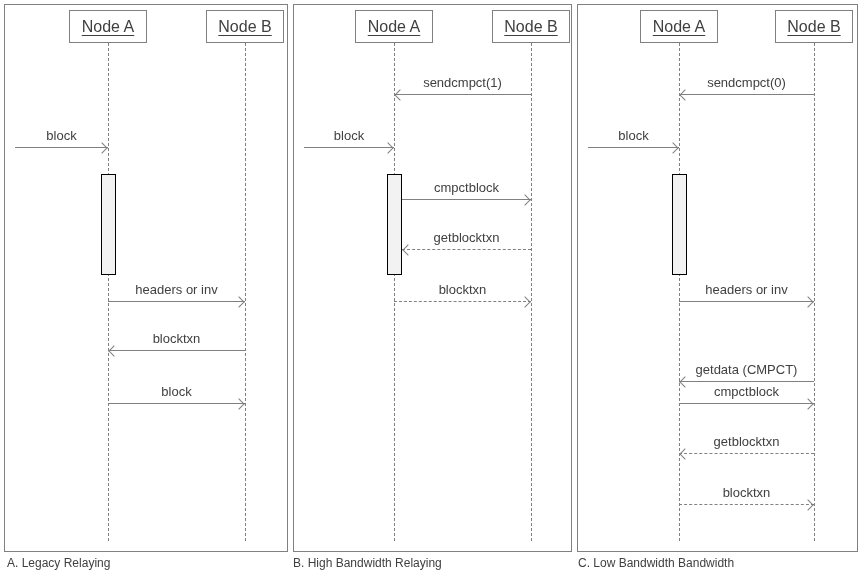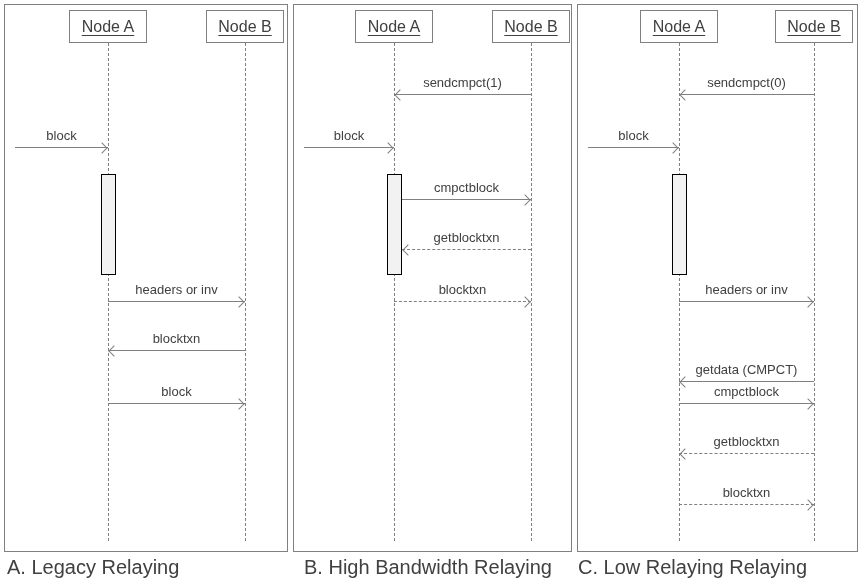--- a/index.html
+++ b/index.html
@@ -98,21 +98,21 @@
   }
   .head-left {
     left: 2px;
     border-left: 1px solid var(--line);
     border-bottom: 1px solid var(--line);
     transform: rotate(45deg);
   }
   .caption {
     position: absolute;
     top: 556px;
-    font-size: 20px;
+    font-size: 12px;
     color: var(--text);
     white-space: nowrap;
     text-align: right;
   }
 </style>
 </head>
 <body>
 
 <div id="stage">
 
@@ -245,16 +245,16 @@
     </div>
     <div class="msg" style="left:101px;top:478px;width:135px;">
       <div class="msg-label">blocktxn</div>
       <div class="msg-line dashed">
           <span class="head head-right"></span>
         </div>
     </div>
   </div>
 
   <div class="caption" style="left:7px;">A. Legacy Relaying</div>
-  <div class="caption" style="left:304px;">B. High Bandwidth Relaying</div>
-  <div class="caption" style="left:578px;">C. Low Relaying Relaying</div>
+  <div class="caption" style="left:293px;">B. High Bandwidth Relaying</div>
+  <div class="caption" style="left:578px;">C. Low Bandwidth Bandwidth</div>
 
 </div>
 
 </body></html>

